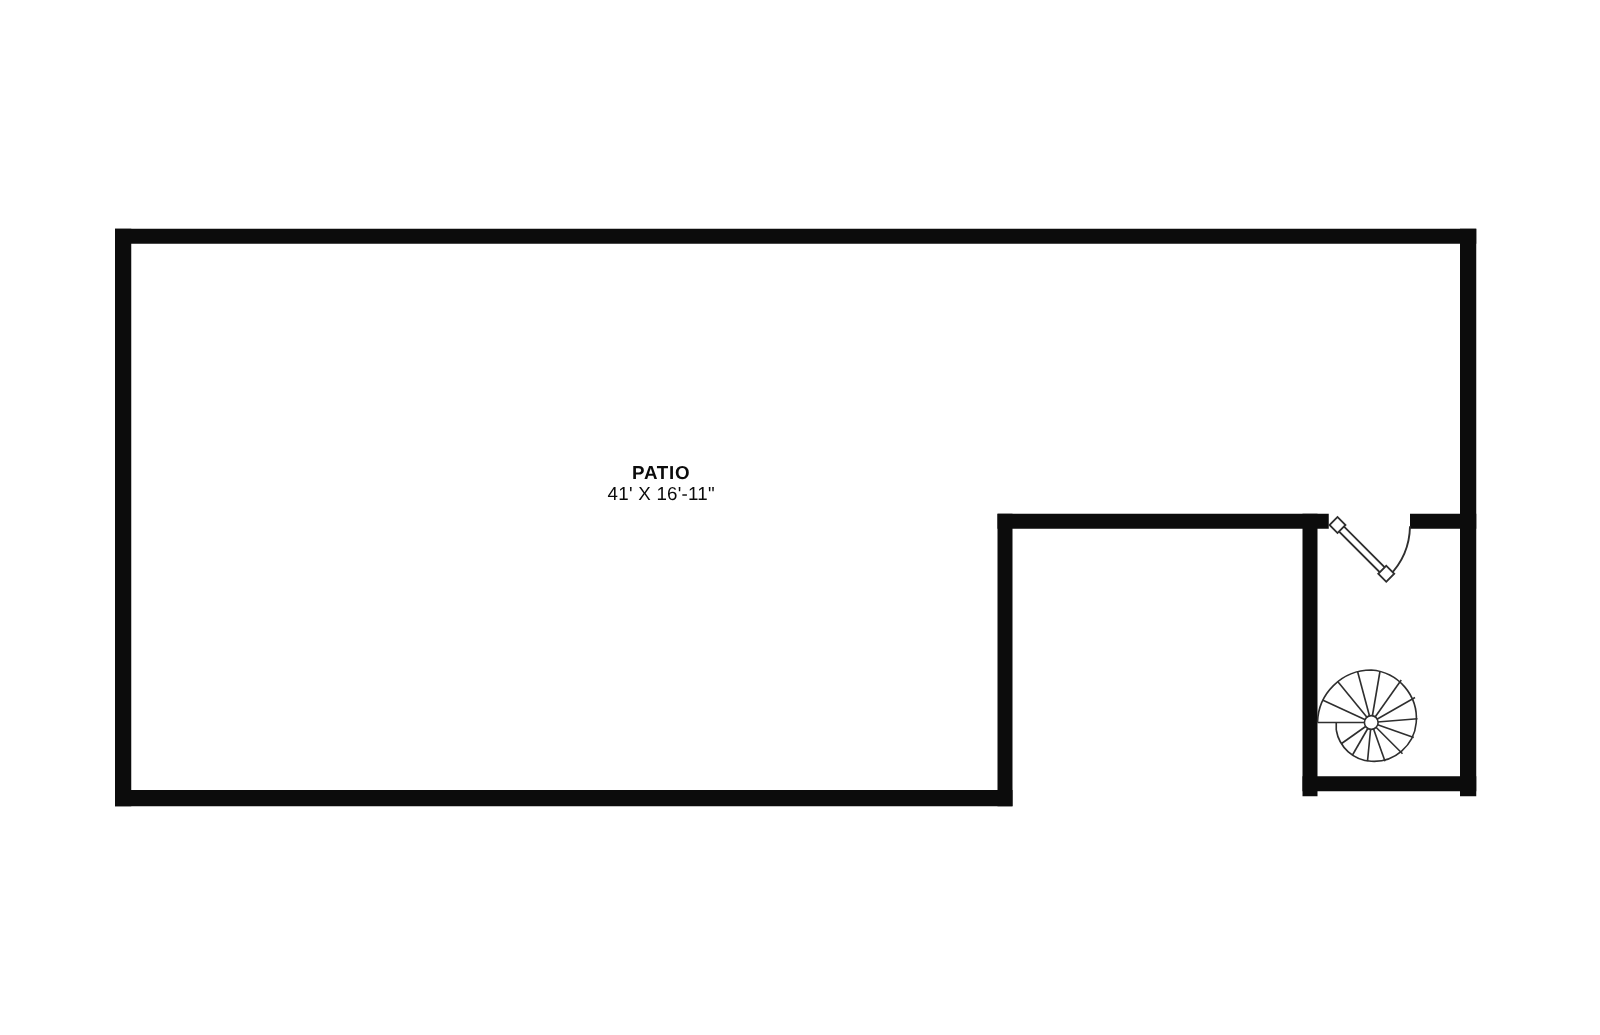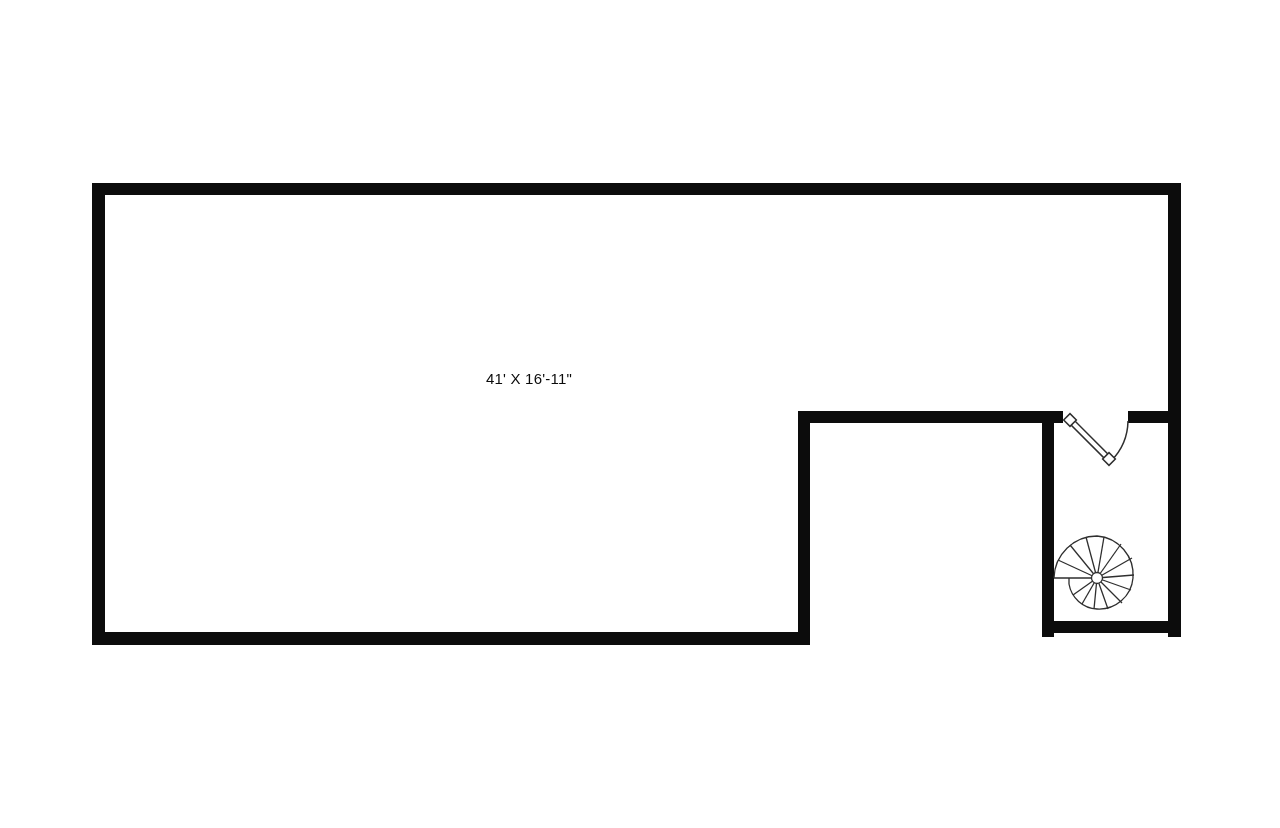--- a/index.html
+++ b/index.html
@@ -99,16 +99,17 @@
                A 39 39 0 0 0 1097 536
                A 43 43 0 0 0 1054 578"></path>
 
       <path d="M 1054 578 L 1092 578 M 1069 578 L 1069 584"></path>
 
       <circle cx="1097" cy="578" r="5.5" fill="#ffffff"></circle>
     </g>
   </svg>
 
   <div class="room-label-block">
+    <div class="room-name">PATIO</div>
     <div class="room-dims">41' X 16'-11"</div>
   </div>
 
 </div>
 
 </body></html>

